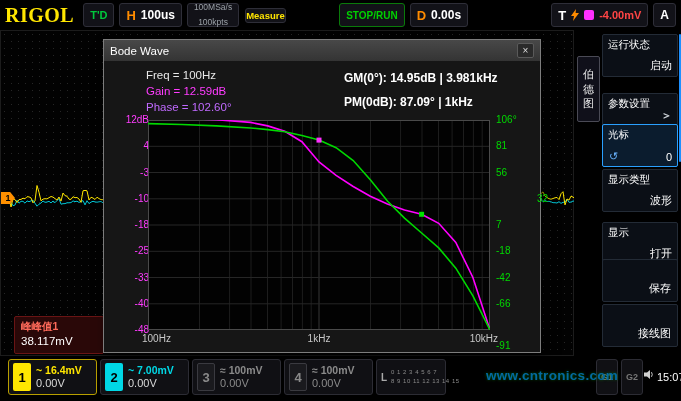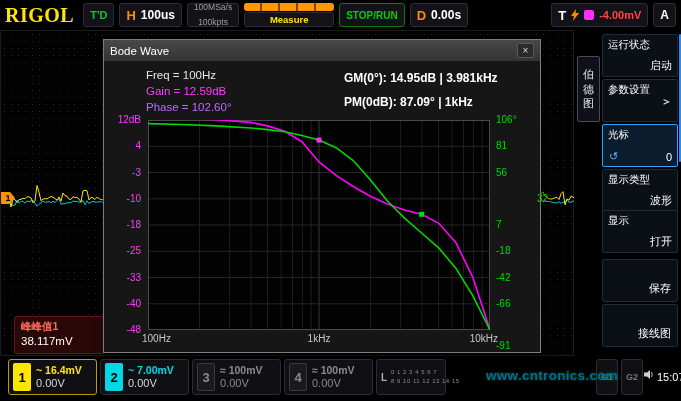--- a/index.html
+++ b/index.html
@@ -8,21 +8,21 @@
   .scope{position:relative;width:681px;height:401px;background:#000;overflow:hidden}
 
   
   .topbar{position:absolute;top:0;left:0;width:681px;height:30px;display:flex;align-items:center;gap:5px;padding:0 5px;background:#000;z-index:6}
   .tbox{background:#121218;border:1px solid #2e2e38;border-radius:3px;height:24px;display:flex;align-items:center;padding:0 6px;gap:5px;white-space:nowrap}
   .brand{font-family:"Liberation Serif",serif;font-weight:bold;font-size:20px;color:#ffe600;letter-spacing:.5px;padding-right:4px}
   .trigd{color:#00c83c;font-weight:bold;font-size:11px}
   .hletter{color:#ff8c00;font-weight:bold;font-size:13px}
   .tb-white{color:#fff;font-size:12px;font-weight:bold}
   .ratebox{display:flex;flex-direction:column;justify-content:center;line-height:1.15;color:#9aa0a6;font-size:8.5px;text-align:center}
-  .posstack{display:flex;flex-direction:column;gap:1px;width:90px}
+  .posstack{display:flex;flex-direction:row;gap:1px;width:90px}
   .posbar{height:8px;border-radius:3px;background:#ff9800;position:relative;overflow:hidden}
   .posbar i{position:absolute;top:0;bottom:0;width:2px;background:#7a4a00}
   .measurebtn{height:15px;background:#121218;border:1px solid #2e2e38;border-radius:3px;color:#ffe600;font-size:9.5px;font-weight:bold;display:flex;align-items:center;justify-content:center}
   .stoprun{color:#00d000;font-weight:bold;font-size:10px;border:1px solid #0a7a0a}
   .dletter{color:#ff8c00;font-weight:bold;font-size:13px}
   .tletter{color:#fff;font-weight:bold;font-size:13px}
   .tlevel{color:#ff4545;font-size:11px;font-weight:bold}
   .srcicon{width:10px;height:10px;border-radius:2px;background:#ff30ff;display:inline-block}
   .aletter{color:#fff;font-weight:bold;font-size:12px;margin-left:auto}
 
@@ -60,21 +60,21 @@
   .ro{position:absolute;font-size:11.5px;white-space:nowrap}
   .ro.freq{left:42px;top:29px;color:#e8e8e8}
   .ro.gain{left:42px;top:45px;color:#ff3cff}
   .ro.phase{left:42px;top:61px;color:#c06aff}
   .ro.gm{left:240px;top:31px;color:#fff;font-weight:bold;font-size:12px}
   .ro.pm{left:240px;top:55px;color:#fff;font-weight:bold;font-size:12px}
   .plotwrap{position:absolute;left:44px;top:80px;width:342px;height:210px}
   .plotwrap svg{display:block;background:#020202}
   .ticks{position:absolute;top:80px;height:210px;font-size:10px}
   .ticks div{position:absolute;line-height:12px}
-  .ticks.left{left:0;width:41px;color:#ff3cff;text-align:right}
+  .ticks.left{left:8px;width:41px;color:#ff3cff;text-align:right}
   .ticks.left div{right:4px}
   .ticks.right{left:390px;width:42px;color:#00d800}
   .ticks.right div{left:2px}
   .xlabels{position:absolute;left:44px;top:293px;width:342px;height:14px;color:#c8c8c8;font-size:10px}
   .xlabels .x0{position:absolute;left:-6px}
   .xlabels .x1{position:absolute;left:50%;transform:translateX(-50%)}
   .xlabels .x2{position:absolute;right:-8px}
 
   
   .footer{position:absolute;left:0;top:356px;width:681px;height:45px;background:#000;z-index:6}
@@ -158,34 +158,34 @@
   <div class="sidebar">
     <div class="side-tab">
       <span>伯</span>
       <span>德</span>
       <span>图</span>
     </div>
     <div class="mitem" style="top:4px">
       <span class="lbl">运行状态</span>
       <span class="val">启动</span>
     </div>
-    <div class="mitem" style="top:49px">
+    <div class="mitem" style="top:63px">
       <span class="lbl">参数设置</span>
       <span class="arrow">＞</span>
     </div>
     <div class="mitem sel" style="top:94px">
       <span class="lbl">光标</span>
       <span class="icon">↺</span>
       <span class="val">0</span>
     </div>
     <div class="mitem" style="top:139px">
       <span class="lbl">显示类型</span>
       <span class="val">波形</span>
     </div>
-    <div class="mitem" style="top:180px">
+    <div class="mitem" style="top:192px">
       <span class="lbl">显示</span>
       <span class="val">打开</span>
     </div>
     <div class="mitem single" style="top:229px">
       <span class="lbl">保存</span>
     </div>
     <div class="mitem single" style="top:274px">
       <span class="lbl">接线图</span>
     </div>
     <div class="scrollhint"></div>

